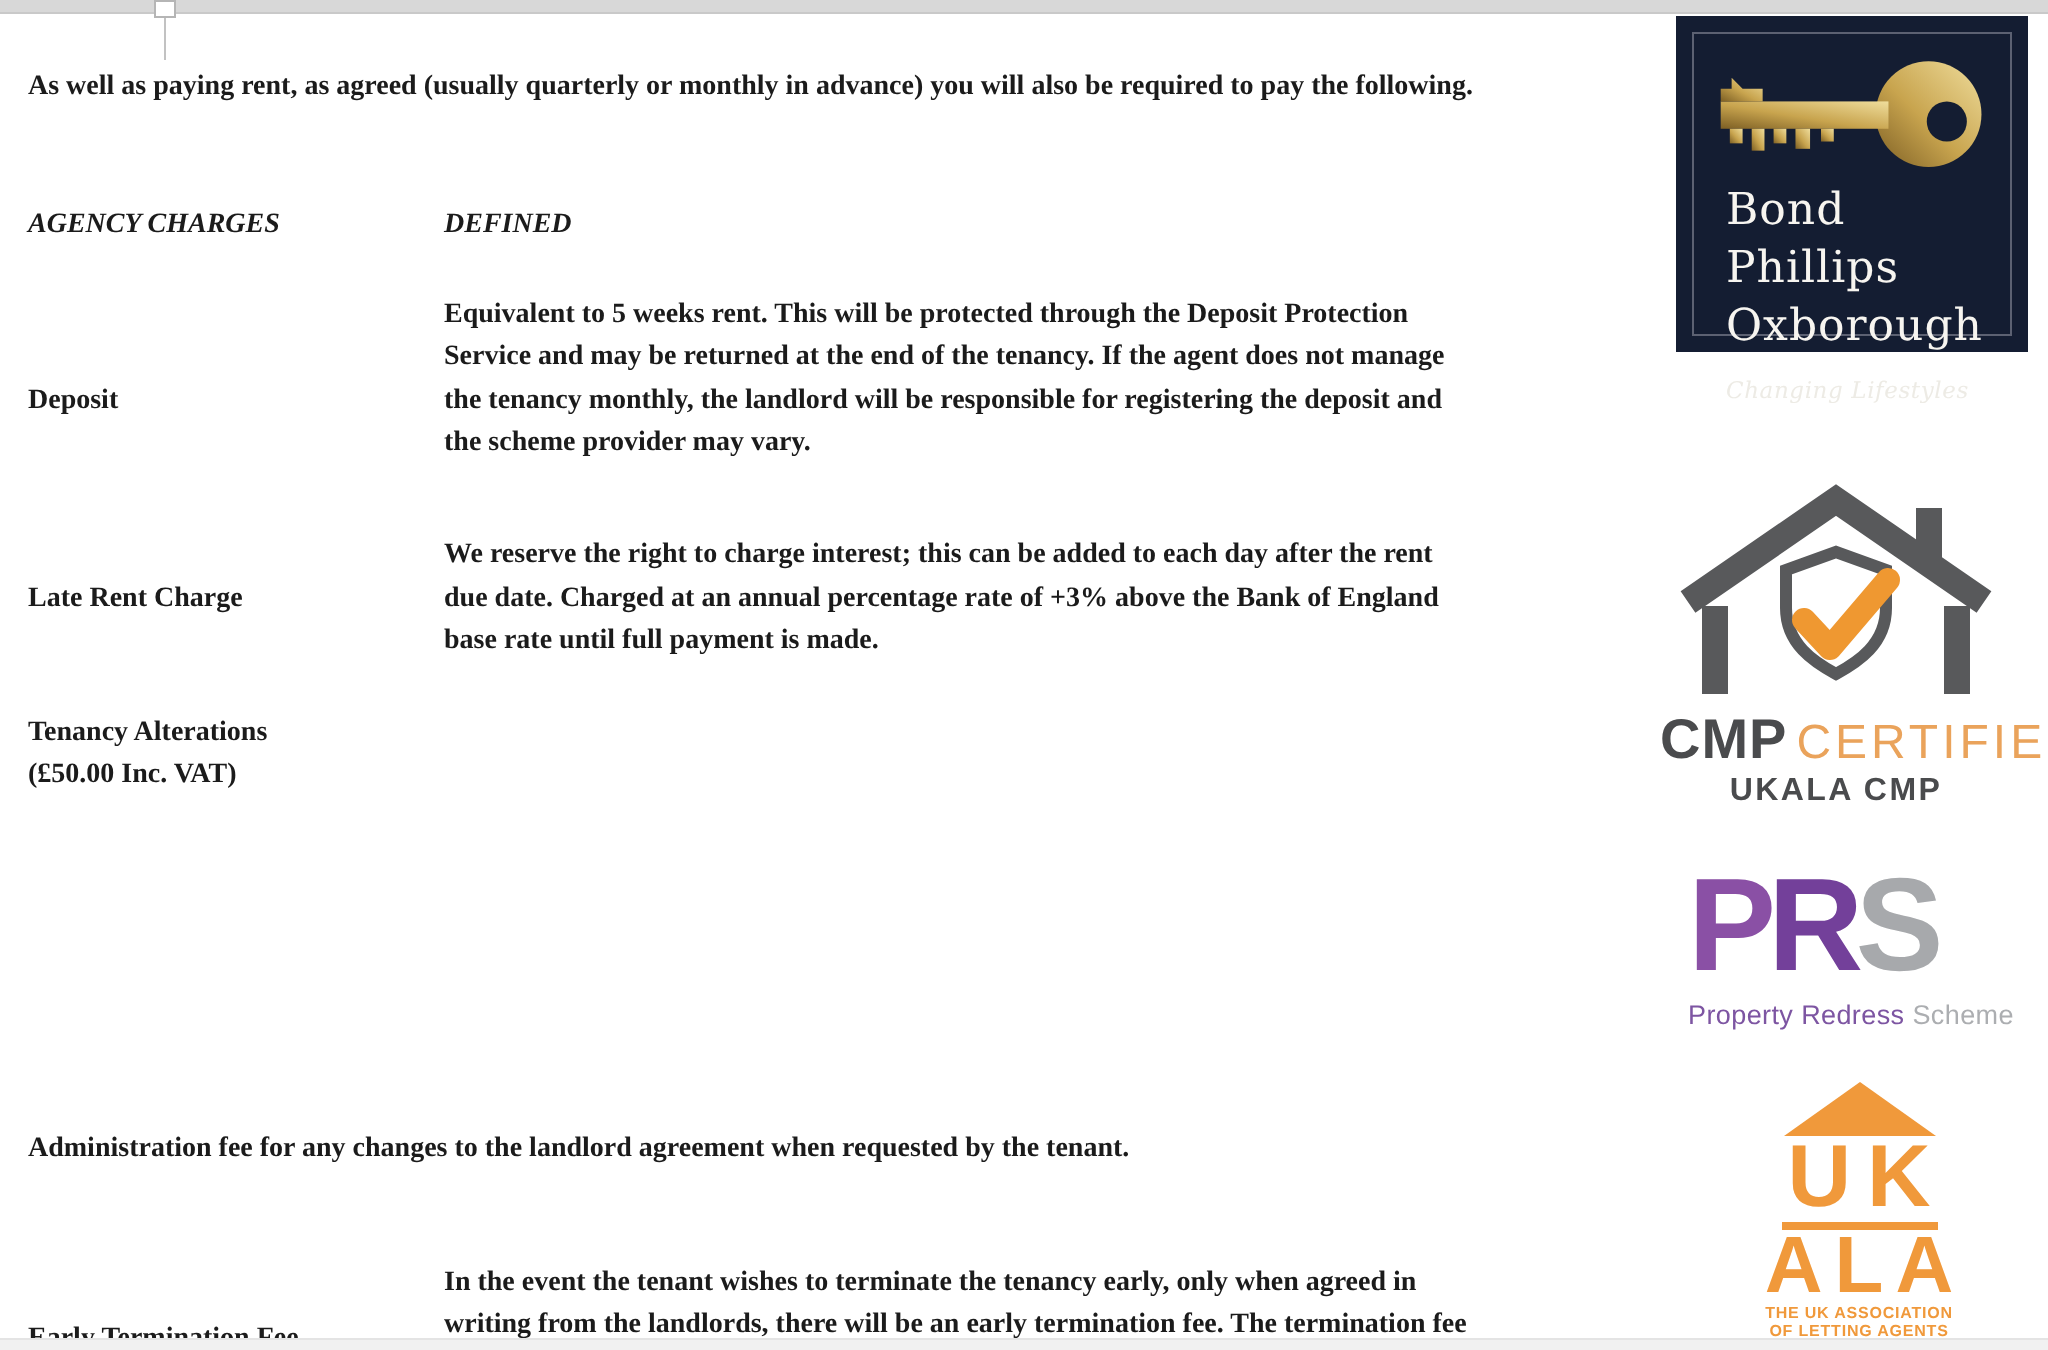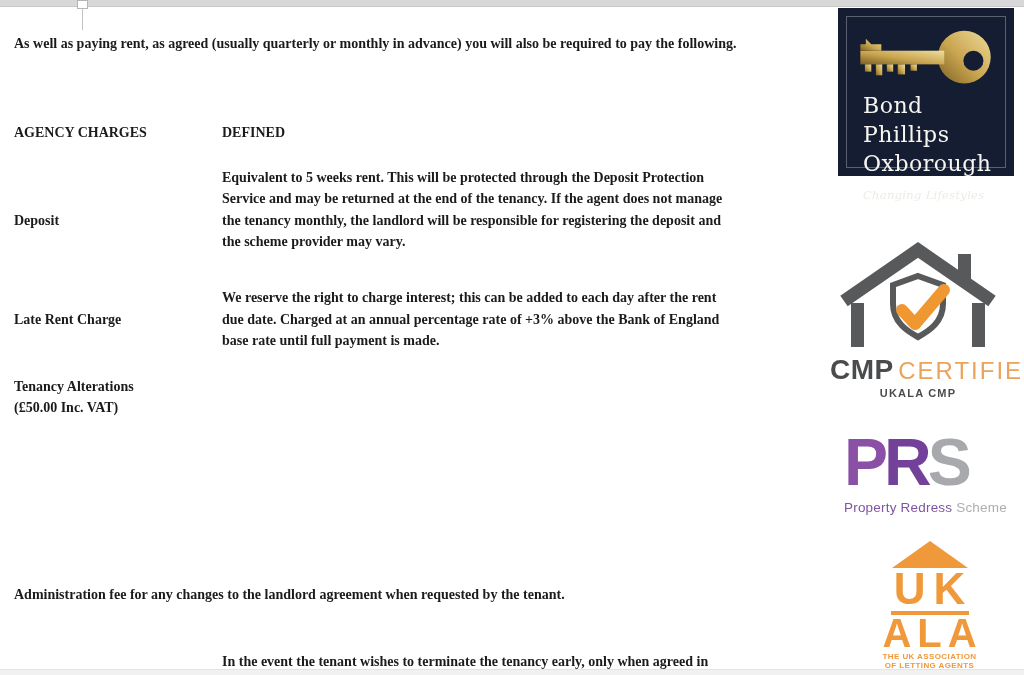--- a/index.html
+++ b/index.html
@@ -13,21 +13,21 @@
   }
   
   .top-strip{position:absolute;left:0;top:0;width:1024px;height:6px;background:#d8d8d8;border-bottom:1px solid #c9c9c9;}
   .bottom-strip{position:absolute;left:0;top:669px;width:1024px;height:6px;background:#f1f1f1;border-top:1px solid #e4e4e4;}
   .ruler-marker{position:absolute;left:77px;top:0;width:11px;height:9px;background:#ffffff;border:1px solid #b5b5b5;box-sizing:border-box;}
   .ruler-line{position:absolute;left:82px;top:9px;width:1px;height:21px;background:#c2c2c2;}
 
   
   .main{position:absolute;left:14px;top:33px;width:723px;font-weight:bold;font-size:14px;line-height:21.4px;}
   .intro{margin:0;}
-  .hdr-row{display:flex;margin-top:68px;}
+  .hdr-row{display:flex;margin-top:48px;font-style:italic;}
   .row{display:flex;}
   .col-label{flex:0 0 208px;}
   .col-desc{flex:1;}
   .charge-line{display:block;}
   .row-deposit{margin-top:23px;}
   .row-deposit .col-label{padding-top:43px;}
   .row-late{margin-top:35px;}
   .row-late .col-label{padding-top:22px;}
   .row-tenancy{margin-top:16px;flex-direction:column;}
   .row-tenancy .col-label{padding-top:8px;}
@@ -42,21 +42,21 @@
              font-size:22px;line-height:29px;color:#f7f5f0;letter-spacing:0.5px;}
   .bond-tagline{padding-left:16px;margin-top:10px;font-family:"DejaVu Serif", serif;font-style:italic;
                 font-size:11.5px;color:#edebE5;letter-spacing:0.3px;}
 
   
   .logo-cmp{position:absolute;left:830px;top:240px;width:176px;text-align:center;font-family:"Liberation Sans", sans-serif;}
   .cmp-svg{display:block;margin:0 auto;}
   .cmp-line1{margin-top:2px;white-space:nowrap;}
   .cmp-cmp{font-weight:800;font-size:28px;color:#4a4b4d;letter-spacing:0.5px;}
   .cmp-cert{font-weight:400;font-size:24px;color:#eaa35b;letter-spacing:2px;}
-  .cmp-sub{margin-top:1px;font-weight:700;font-size:11px;color:#4a4b4d;letter-spacing:1.2px;}
+  .cmp-sub{margin-top:1px;font-weight:700;font-size:16px;color:#4a4b4d;letter-spacing:1.2px;}
 
   
   .logo-prs{position:absolute;left:844px;top:432px;width:150px;font-family:"Liberation Sans", sans-serif;}
   .prs-letters{font-weight:700;font-size:66px;line-height:60px;letter-spacing:-4px;}
   .prs-p{color:#8a50a5;}
   .prs-r{color:#73409a;}
   .prs-s{color:#a7a9ac;}
   .prs-caption{margin-top:8px;font-size:13.5px;letter-spacing:0.2px;white-space:nowrap;}
   .prs-cap-purple{color:#7d55a2;}
   .prs-cap-gray{color:#acaeb1;}

